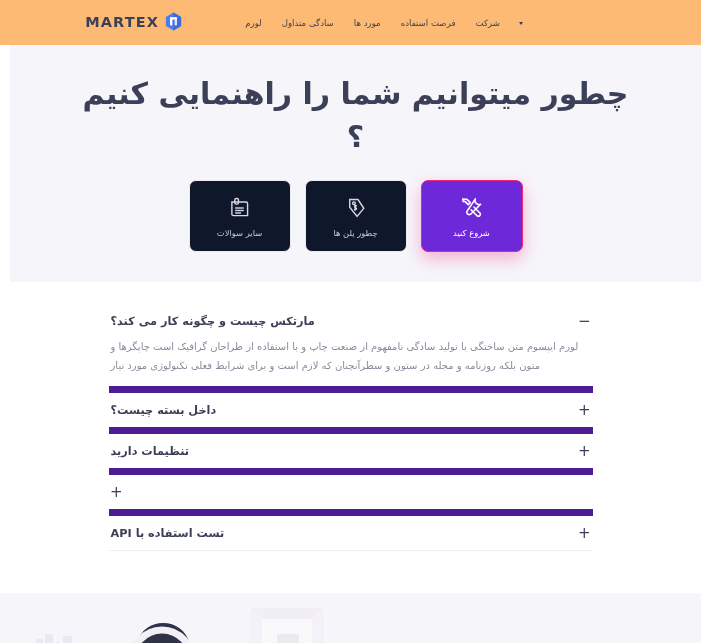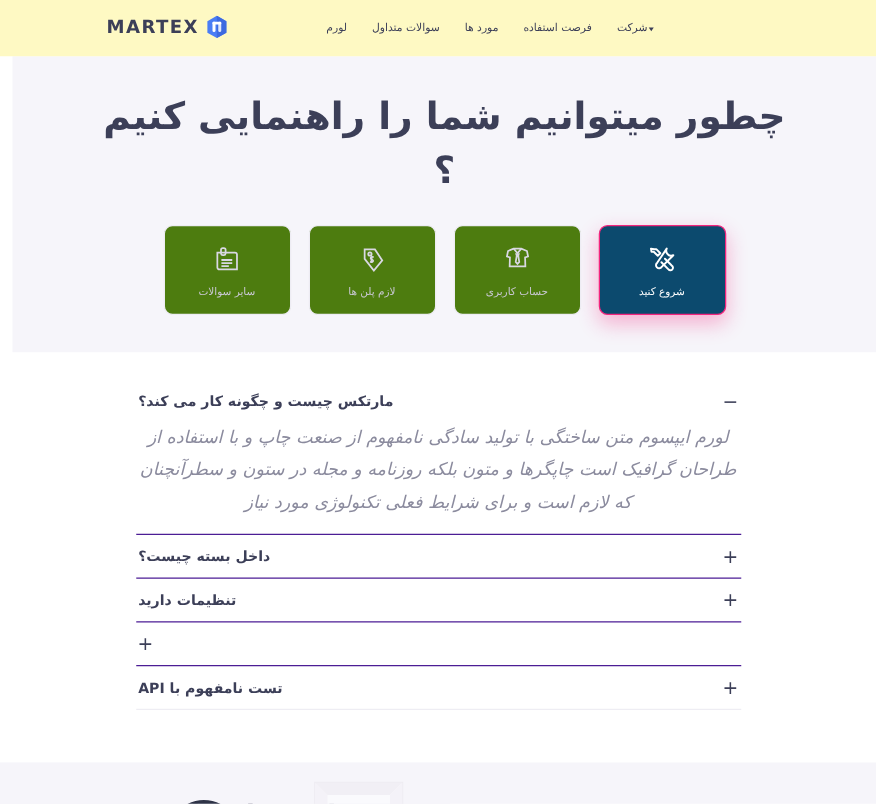--- a/index.html
+++ b/index.html
@@ -13,21 +13,21 @@
   body {
     font-family: "DejaVu Sans", "Liberation Sans", sans-serif;
     background: #ffffff;
     color: #3c3f58;
     direction: rtl;
   }
 
   
   .navbar {
     height: 45px;
-    background: #fef9c3;
+    background: #fdba74;
     display: flex;
     align-items: center;
     flex-direction: row-reverse;
     justify-content: flex-start;
     padding: 0 0 0 0;
     position: relative;
     text-decoration: underline;
   }
 
   .brand {
@@ -59,21 +59,21 @@
     gap: 0;
   }
   .nav-link {
     font-size: 8.6px;
     color: #3c3f58;
     padding: 0 10px;
     white-space: nowrap;
     cursor: pointer;
     letter-spacing: 0;
   }
-  .nav-link.with-caret { display: flex; align-items: center; gap: 1px; flex-direction: row-reverse; }
+  .nav-link.with-caret { display: flex; align-items: center; gap: 19px; flex-direction: row-reverse; }
   .caret {
     display: inline-block;
     width: 0; height: 0;
     border-left: 2.5px solid transparent;
     border-right: 2.5px solid transparent;
     border-top: 3px solid #3c3f58;
     position: relative;
     top: 1px;
   }
 
@@ -106,53 +106,53 @@
     display: flex;
     flex-direction: row-reverse;
     justify-content: center;
     gap: 14px;
     margin-top: 22px;
   }
   .card {
     width: 102px;
     height: 72px;
     border-radius: 7px;
-    background: #4d7c0f;
+    background: #0f172a;
     border: 1px solid #edecf3;
     display: flex;
     flex-direction: column;
     align-items: center;
     justify-content: center;
     gap: 7px;
     cursor: pointer;
   }
   .card-icon { width: 26px; height: 26px; display: block; }
   .card-label {
     font-size: 8.4px;
     color: #c9c8d3;
     white-space: nowrap;
   }
   .card.active {
-    background: #0c4a6e;
+    background: #6d28d9;
     border-color: #f4257d;
     box-shadow: 0 7px 16px rgba(244,37,125,0.32);
   }
   .card.active .card-label { color: #ffffff; }
 
   
   .faq-section {
     background: #ffffff;
     padding: 22px 0 0 0;
   }
   .faq-wrap {
     width: 484px;
     margin: 0 auto;
   }
   .faq-item {
-    border-bottom: 1px solid #4c1d95;
+    border-bottom: 7px solid #4c1d95;
   }
   .faq-item:last-child { border-bottom: 1px solid #eeedf3; }
   .faq-head {
     display: flex;
     flex-direction: row-reverse;
     align-items: center;
     justify-content: space-between;
     padding: 10px 2px 9px 2px;
     cursor: pointer;
   }
@@ -163,26 +163,25 @@
   }
   .faq-sign {
     font-size: 15px;
     color: #3c3f58;
     line-height: 1;
     width: 12px;
     text-align: center;
     user-select: none;
   }
   .faq-body {
-    font-size: 14px;
+    font-size: 10px;
     line-height: 1.85;
     color: #8b8b9e;
     padding: 0 2px 11px 2px;
-    text-align: center;
-    font-style: italic;
+    text-align: left;
   }
 
   
   .help {
     background: #f6f5fa;
     height: 150px;
     margin-top: 42px;
     position: relative;
     overflow: hidden;
   }
@@ -232,21 +231,21 @@
     <span class="brand-text">MARTEX</span>
   </div>
 
   <nav class="nav-links">
     <span class="nav-link with-caret">
       <span>شرکت</span>
       <i class="caret"></i>
     </span>
     <span class="nav-link">فرصت استفاده</span>
     <span class="nav-link">مورد ها</span>
-    <span class="nav-link">سوالات متداول</span>
+    <span class="nav-link">سادگی متداول</span>
     <span class="nav-link">لورم</span>
   </nav>
 
   <div class="nav-cta">
     
   </div>
 </div>
 
 <section class="hero">
   <h1 class="hero-title">چطور میتوانیم شما را راهنمایی کنیم ؟</h1>
@@ -264,31 +263,23 @@
       <span class="card-label">سایر سوالات</span>
     </div>
 
     <div class="card">
       <svg class="card-icon" viewBox="0 0 24 24" fill="none" stroke="#d9d8e2" stroke-width="1.3">
         <path d="M6.2 4.2 h7.6 l5.4 8.1 l-6.2 7.5 l-6.8 -8.6 z"></path>
         <circle cx="10.1" cy="7.6" r="1.25"></circle>
         <path d="M12.9 10.0 c-1.1 -0.5 -2.3 -0.2 -2.3 0.7 c0 0.9 1.9 0.9 1.9 1.8 c0 0.9 -1.2 1.2 -2.3 0.7"></path>
         <line x1="11.3" y1="9.2" x2="11.3" y2="14.3"></line>
       </svg>
-      <span class="card-label">لازم پلن ها</span>
-    </div>
-
-    <div class="card">
-      <svg class="card-icon" viewBox="0 0 24 24" fill="none" stroke="#d9d8e2" stroke-width="1.3">
-        <path d="M9.2 3.6 L5.0 5.4 l-0.8 4.0 l2.2 0.7 l-0.2 6.6 h11.6 l-0.2 -6.6 l2.2 -0.7 l-0.8 -4.0 l-4.2 -1.8 z"></path>
-        <path d="M9.2 3.6 L12 7.0 l2.8 -3.4"></path>
-        <path d="M11.1 7.6 h1.8 l-0.35 1.2 l0.75 4.6 l-1.3 1.5 l-1.3 -1.5 l0.75 -4.6 z"></path>
-      </svg>
-      <span class="card-label">حساب کاربری</span>
-    </div>
+      <span class="card-label">چطور پلن ها</span>
+    </div>
+
 
     <div class="card active">
       <svg class="card-icon" viewBox="0 0 24 24" fill="none" stroke="#ffffff" stroke-width="1.45" stroke-linecap="round" stroke-linejoin="round">
         <path d="M15.1 3.6 a3.7 3.7 0 0 0 4.9 4.9 l-8.6 8.6 a2.3 2.3 0 1 1 -3.2 -3.2 z"></path>
         <path d="M7.4 4.0 l3.0 3.0 l-1.9 1.9 l-3.0 -3.0 l-1.6 0.1 l-0.4 -2.4 l2.4 0.4 z"></path>
         <path d="M13.8 11.1 l5.0 5.0 a1.9 1.9 0 1 1 -2.6 2.6 l-5.0 -5.0"></path>
       </svg>
       <span class="card-label">شروع کنید</span>
     </div>
 
@@ -324,21 +315,21 @@
 
     <div class="faq-item collapsed">
       <div class="faq-head">
         <span class="faq-sign">+</span>
       </div>
 
     </div>
 
     <div class="faq-item collapsed">
       <div class="faq-head">
-        <span class="faq-q">تست نامفهوم با API</span>
+        <span class="faq-q">تست استفاده با API</span>
         <span class="faq-sign">+</span>
       </div>
 
     </div>
 
   </div>
 </section>
 
 <section class="help">
   <div class="help-inner">

